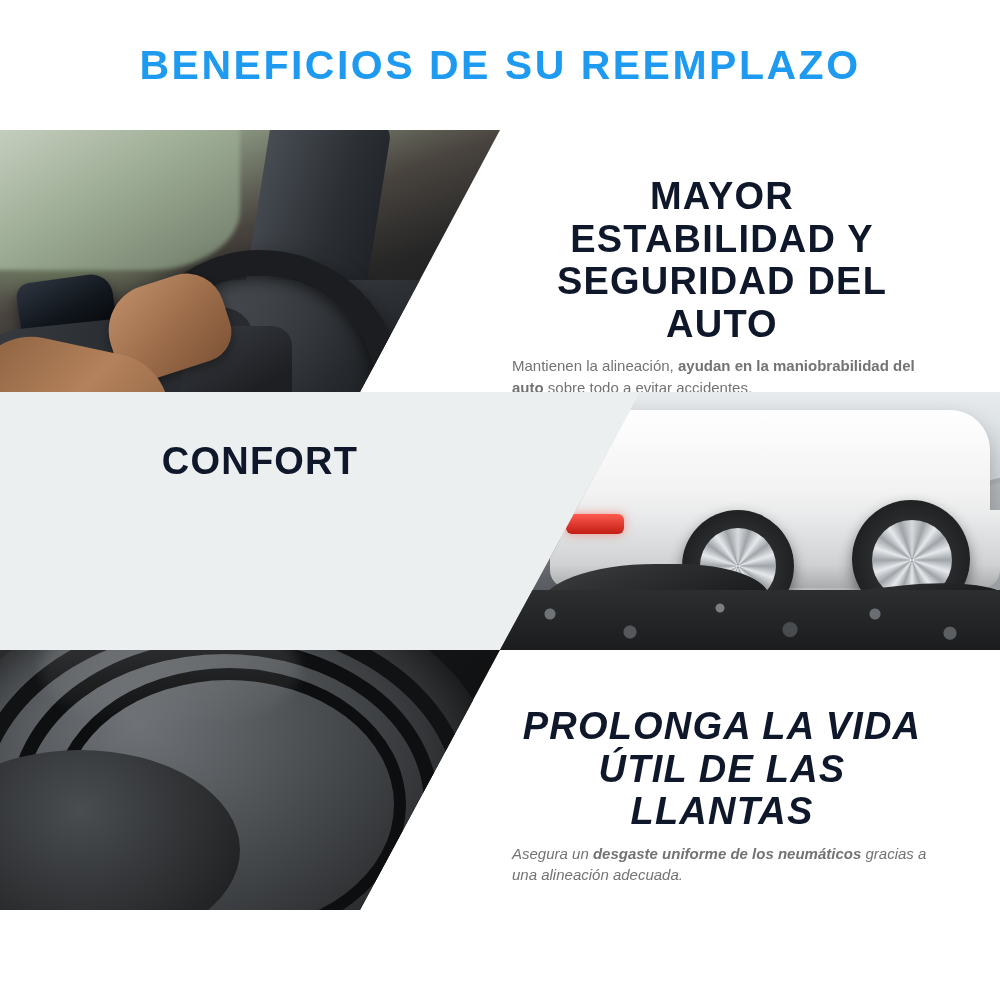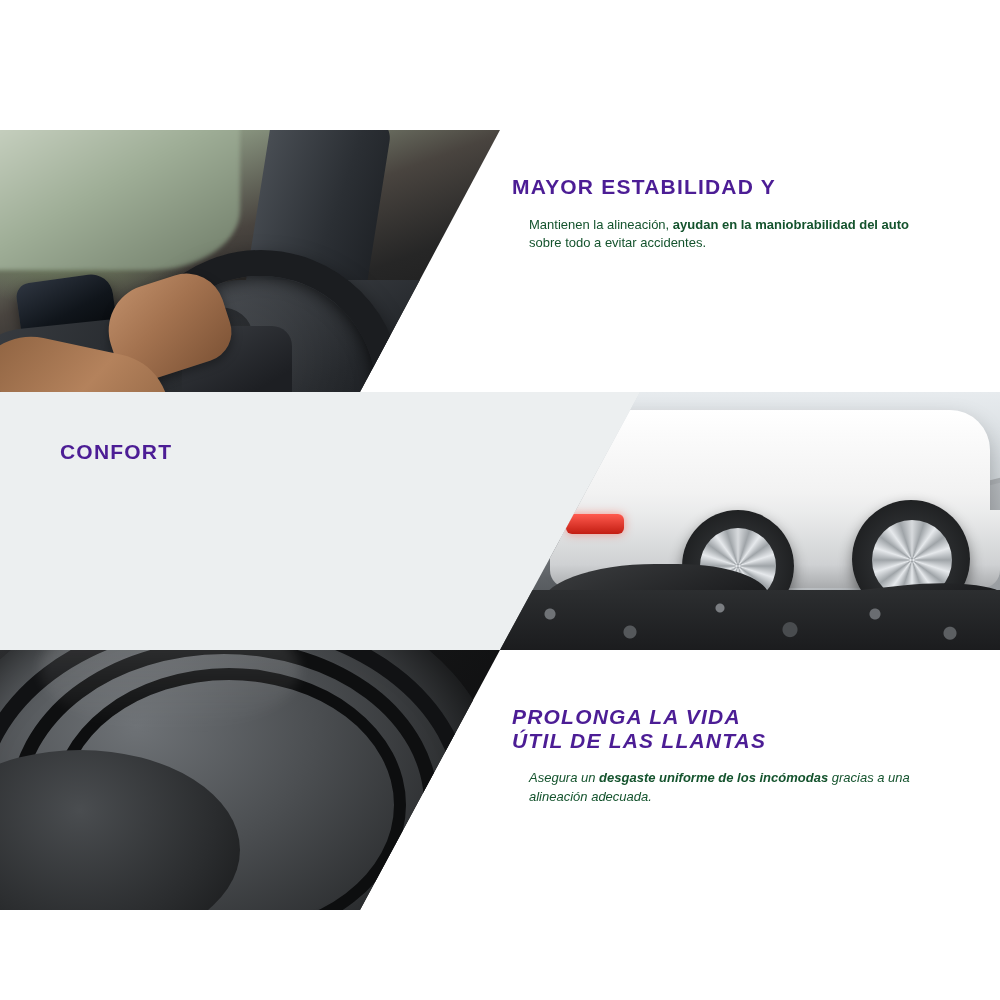--- a/index.html
+++ b/index.html
@@ -281,45 +281,49 @@
 
   
   .text-block {
     position: absolute;
     width: 420px;
   }
   .tb-right { left: 512px; }
   .tb-left  { left: 60px; }
 
   .block-title {
-    color: #4c1d95;
-    font-size: 21px;
+    color: #0f172a;
+    font-size: 38px;
     line-height: 1.12;
     font-weight: bold;
     letter-spacing: 1.2px;
     text-transform: uppercase;
     margin: 0 0 10px 0;
+    text-align: center;
   }
   .block-body {
-    color: #14532d;
-    font-size: 13px;
+    color: #737373;
+    font-size: 15px;
     line-height: 1.45;
-    margin: 17px;
+    margin: 0;
   }
   .block-body b { font-weight: bold; }
 
   .t1 { top: 175px; }
   .t2 { top: 440px; width: 400px; }
   .t3 { top: 705px; font-style: italic; }
 </style>
 </head>
 <body>
 
 <div class="page">
 
+  <div class="header">
+    <h1 class="header-title">BENEFICIOS DE SU REEMPLAZO</h1>
+  </div>
 
   <div class="row row-1">
     <div class="photo photo-left cut-right">
       <div class="img-driver">
         <div class="windshield"></div>
         <div class="a-pillar"></div>
         <div class="dash"></div>
         <div class="mirror"></div>
         <div class="door-panel"></div>
         <div class="wheel-rim"></div>
@@ -328,20 +332,21 @@
         <div class="arm-lower"></div>
         <div class="sleeve"></div>
 
       </div>
     </div>
   </div>
 
   <div class="text-block tb-right t1">
     <h2 class="block-title">
       <span>MAYOR ESTABILIDAD Y</span><br>
+      <span>SEGURIDAD DEL AUTO</span>
     </h2>
     <p class="block-body">
       <span>Mantienen la alineación, </span><b>ayudan en la maniobrabilidad del auto</b><span> sobre todo a evitar accidentes.</span>
     </p>
   </div>
 
   <div class="row row-2">
     <div class="photo photo-right cut-left">
       <div class="img-road">
         <div class="road-bg-sky"></div>
@@ -379,19 +384,19 @@
       </div>
     </div>
   </div>
 
   <div class="text-block tb-right t3">
     <h2 class="block-title">
       <span>PROLONGA LA VIDA</span><br>
       <span>ÚTIL DE LAS LLANTAS</span>
     </h2>
     <p class="block-body">
-      <span>Asegura un </span><b>desgaste uniforme de los incómodas</b><span> gracias a una alineación adecuada.</span>
+      <span>Asegura un </span><b>desgaste uniforme de los neumáticos</b><span> gracias a una alineación adecuada.</span>
     </p>
   </div>
 
   <div class="row row-4"></div>
 
 </div>
 
 </body></html>

